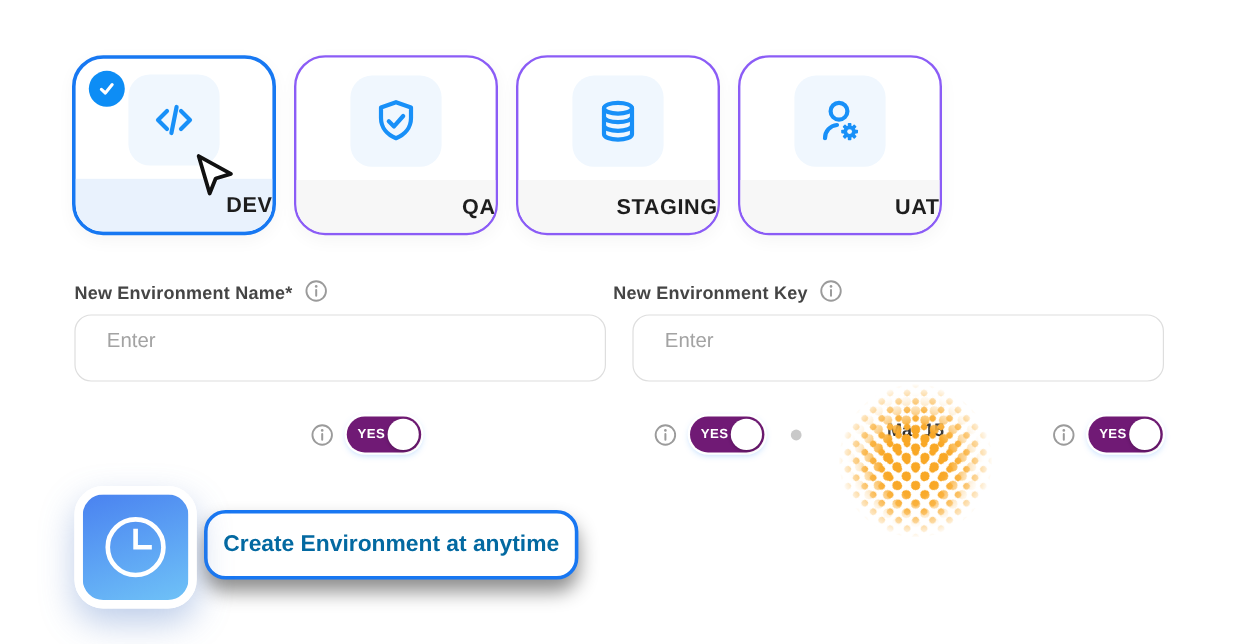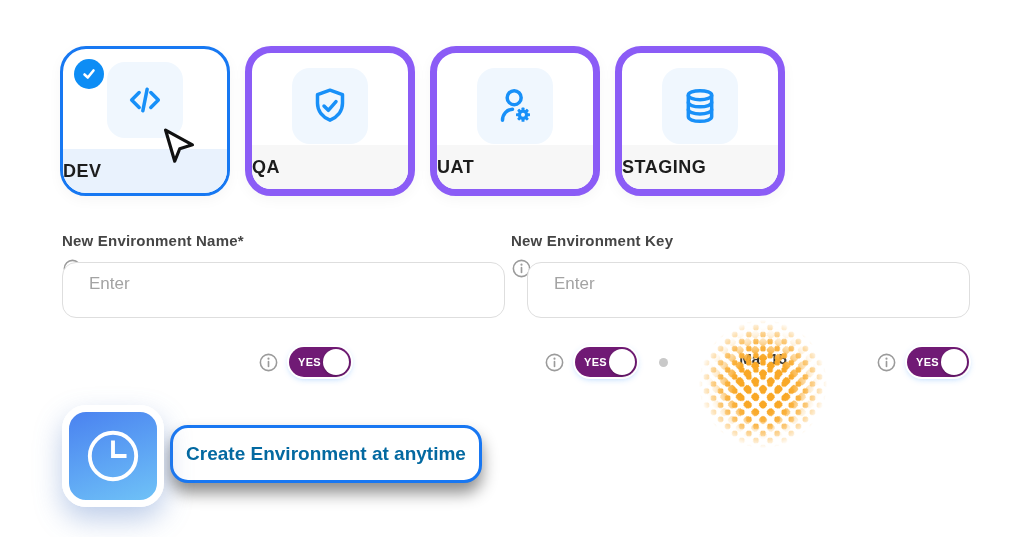--- a/index.html
+++ b/index.html
@@ -4,49 +4,49 @@
 <style>
   html,body{margin:0;padding:0;background:#fff;}
   .stage{
     position:relative;width:1029px;height:537px;background:#fff;overflow:hidden;
     font-family:"Liberation Sans", sans-serif;
   }
   
   .cards{position:absolute;left:60px;top:46px;display:flex;gap:15px;}
   .card{
     position:relative;width:170px;height:150px;background:#fff;
-    border:7px solid #8b5cf6;border-radius:26px;box-sizing:border-box;
+    border:2px solid #8b5cf6;border-radius:26px;box-sizing:border-box;
     box-shadow:0 4px 14px rgba(0,0,0,0.04);overflow:hidden;
   }
   .card.selected{border:3px solid #1778F2;}
   .icon-tile{
     position:absolute;left:50%;top:15px;transform:translateX(-50%);
     width:76px;height:76px;border-radius:18px;background:#F0F7FE;
     display:flex;align-items:center;justify-content:center;
   }
   .card.selected .icon-tile{top:13px;}
   .card-footer{
     position:absolute;left:0;right:0;bottom:0;height:44px;background:#F7F7F7;
-    display:flex;align-items:center;justify-content:flex-start;
+    display:flex;align-items:center;justify-content:flex-end;
   }
   .card.selected .card-footer{background:#E9F2FD;}
   .card-label{font-size:18px;font-weight:600;color:#1d1d1d;letter-spacing:0.5px;}
   .check-badge{
     position:absolute;left:11px;top:10px;width:30px;height:30px;border-radius:50%;
     background:#0D8DF5;display:flex;align-items:center;justify-content:center;
   }
   
   .cursor{position:absolute;left:160px;top:127px;z-index:6;}
   .tooltip-pill{
     position:absolute;left:185px;top:156px;width:122px;height:40px;z-index:5;
     background:#17509D;border-radius:21px;display:flex;align-items:center;justify-content:center;
     color:#fff;font-size:17px;font-weight:700;
   }
   
-  .field-label-row{position:absolute;display:flex;align-items:flex-start;gap:9px;flex-direction:column;}
+  .field-label-row{position:absolute;display:flex;align-items:flex-end;gap:9px;}
   .field-label{font-size:15px;font-weight:700;color:#454545;letter-spacing:0.2px;}
   .text-input{
     position:absolute;width:443px;height:56px;box-sizing:border-box;
     border:1.5px solid #DEDEDE;border-radius:14px;background:#fff;
     padding:0 0 12px 26px;font-family:"Liberation Sans",sans-serif;
     font-size:17px;color:#333;outline:none;
   }
   .text-input::placeholder{color:#A3A3A3;}
   .info-btn{width:21px;height:21px;background:#fff;border:none;padding:0;cursor:pointer;}
   
@@ -129,20 +129,34 @@
 
     <div class="card">
       <span class="icon-tile">
         <svg width="40" height="40" viewBox="0 0 24 24" fill="none" stroke="#1890F8" stroke-width="2.1" stroke-linecap="round" stroke-linejoin="round">
           <path d="M12 2.5l7.5 2.7v5.2c0 4.8-3.2 8.4-7.5 10.1-4.3-1.7-7.5-5.3-7.5-10.1V5.2L12 2.5z"></path>
           <polyline points="8.4,12 11,14.6 15.6,9.4"></polyline>
         </svg>
       </span>
       <span class="card-footer">
         <span class="card-label">QA</span>
+      </span>
+    </div>
+
+    <div class="card">
+      <span class="icon-tile">
+        <svg width="40" height="40" viewBox="0 0 24 24" fill="none" stroke="#1890F8" stroke-width="2.1" stroke-linecap="round" stroke-linejoin="round">
+          <ellipse cx="12" cy="5.5" rx="7" ry="2.7"></ellipse>
+          <path d="M5 5.5v13c0 1.5 3.1 2.7 7 2.7s7-1.2 7-2.7v-13"></path>
+          <path d="M5 9.8c0 1.5 3.1 2.7 7 2.7s7-1.2 7-2.7"></path>
+          <path d="M5 14.1c0 1.5 3.1 2.7 7 2.7s7-1.2 7-2.7"></path>
+        </svg>
+      </span>
+      <span class="card-footer">
+        <span class="card-label">STAGING</span>
       </span>
     </div>
 
     <div class="card">
       <span class="icon-tile">
         <svg width="40" height="40" viewBox="0 0 24 24">
           <g fill="none" stroke="#1890F8" stroke-width="2.1" stroke-linecap="round">
             <circle cx="11.5" cy="7" r="4.2"></circle>
             <path d="M4.5 20.5c0-3.6 2.6-6.3 6-6.6"></path>
           </g>
@@ -158,34 +172,20 @@
             <rect x="18.2" y="18.7" width="1.8" height="1.8" rx="0.4" transform="rotate(45 19.1 19.6)"></rect>
           </g>
           <circle cx="16.8" cy="17.2" r="1.2" fill="#F0F7FE"></circle>
         </svg>
       </span>
       <span class="card-footer">
         <span class="card-label">UAT</span>
       </span>
     </div>
 
-    <div class="card">
-      <span class="icon-tile">
-        <svg width="40" height="40" viewBox="0 0 24 24" fill="none" stroke="#1890F8" stroke-width="2.1" stroke-linecap="round" stroke-linejoin="round">
-          <ellipse cx="12" cy="5.5" rx="7" ry="2.7"></ellipse>
-          <path d="M5 5.5v13c0 1.5 3.1 2.7 7 2.7s7-1.2 7-2.7v-13"></path>
-          <path d="M5 9.8c0 1.5 3.1 2.7 7 2.7s7-1.2 7-2.7"></path>
-          <path d="M5 14.1c0 1.5 3.1 2.7 7 2.7s7-1.2 7-2.7"></path>
-        </svg>
-      </span>
-      <span class="card-footer">
-        <span class="card-label">STAGING</span>
-      </span>
-    </div>
-
   </div>
 
   <span class="cursor">
     <svg width="38" height="44" viewBox="0 0 30 36">
       <path d="M4 2.5 L11.5 28 L15.6 17.8 L26 14.6 Z" fill="#fff" stroke="#111" stroke-width="2.6" stroke-linejoin="round"></path>
     </svg>
   </span>
 
   <div class="field-label-row" style="left:62px;top:232px;">
     <span class="field-label">New Environment Name*</span>

